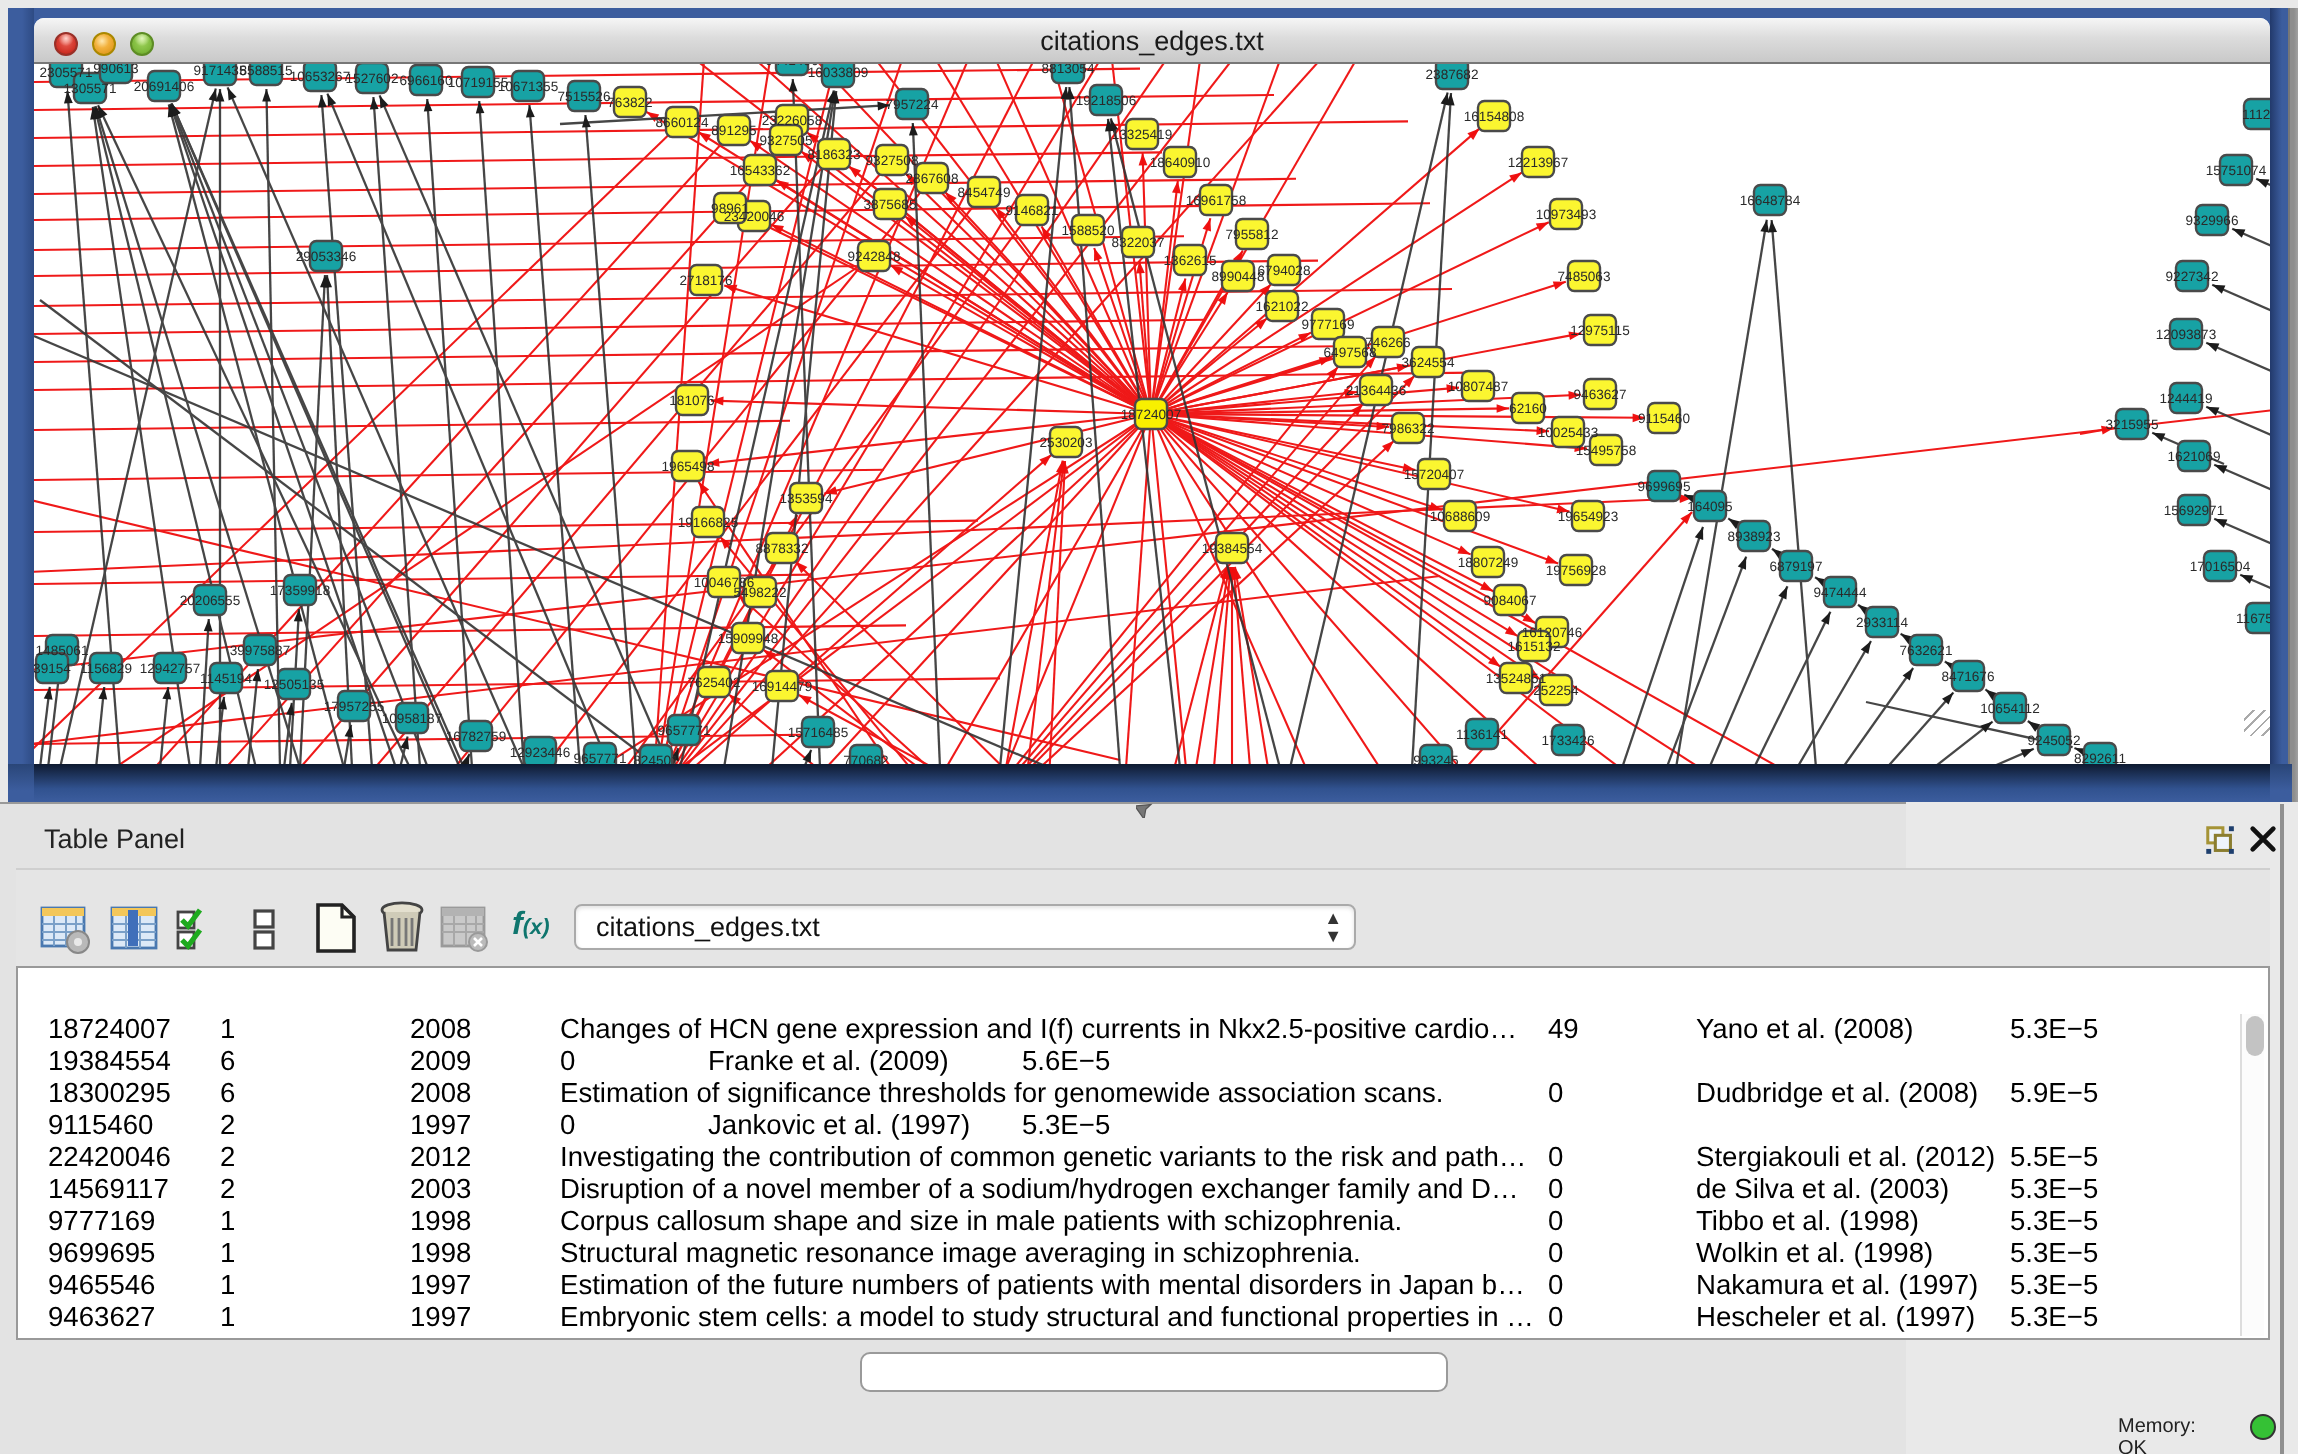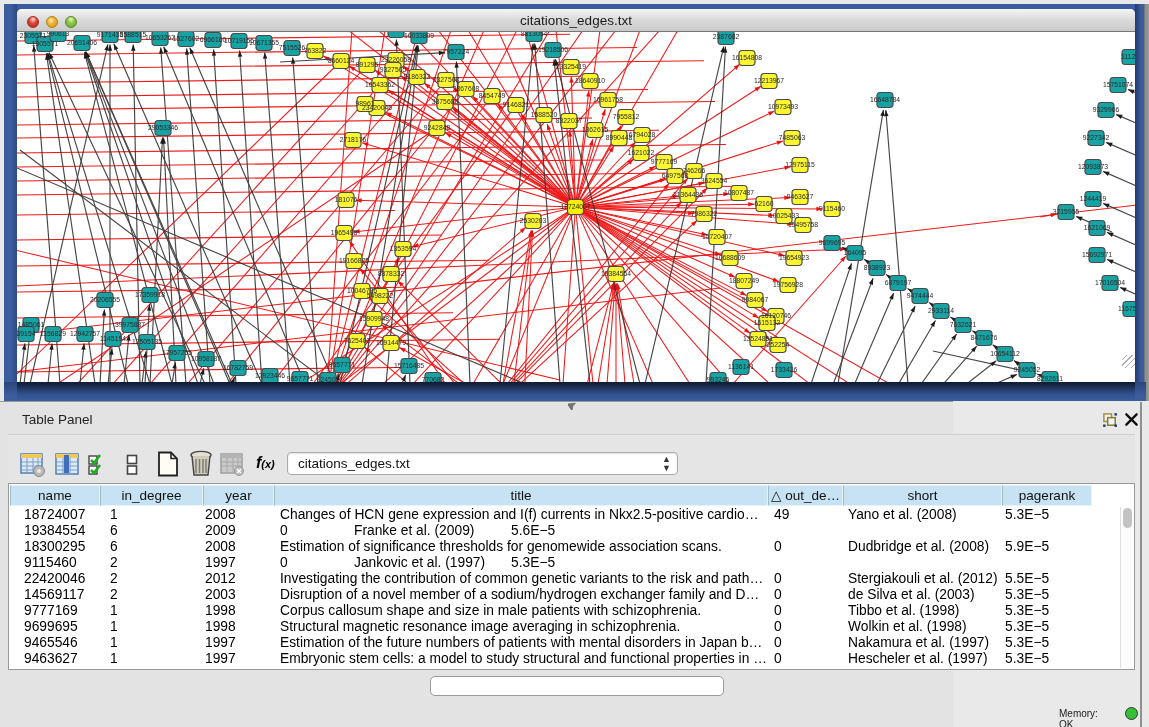--- a/index.html
+++ b/index.html
@@ -797,34 +797,24 @@
       <path d="M4 6 L6 25 H20 L22 6" fill="#cfcbb8" stroke="#444" stroke-width="1.4"></path>
       <path d="M8 9 V23 M11.5 9 V23 M15 9 V23 M18 9 V23" stroke="#777" stroke-width="1.4"></path>
     </svg>
     <svg style="position:absolute;left:212px;top:17px" width="26" height="26" viewBox="0 0 26 26">
       <rect x="1" y="2" width="21" height="19" fill="#c9c9c9" stroke="#9a9a9a" stroke-width="1.4"></rect>
       <rect x="1" y="2" width="21" height="4" fill="#b3b3b3"></rect>
       <path d="M1 10 H22 M1 14 H22 M7 6 V21 M13 6 V21 M18 6 V21" stroke="#a8a8a8" stroke-width="1"></path>
       <circle cx="19" cy="19" r="4.5" fill="#bbb" stroke="#999"></circle>
         <path d="M17 17 L21 21 M21 17 L17 21" stroke="#fff" stroke-width="1.3"></path>
     </svg>
-    <div style="position:absolute;left:248px;top:19px;font-size:16px;font-style:italic;font-weight:bold;color:#000000;">f<span style="font-size:11px;">(x)</span></div>
+    <div style="position:absolute;left:248px;top:19px;font-size:16px;font-style:italic;font-weight:bold;color:#0f766e;">f<span style="font-size:11px;">(x)</span></div>
     <div id="combo">citations_edges.txt<div class="ar">▲<br>▼</div></div>
   </div>
   <div id="tablebox">
-    <div id="thead">
-      <div style="width:90px">name</div>
-        <div style="width:103px">in_degree</div>
-      <div style="width:71px">year</div>
-        <div style="width:494px">title</div>
-      <div style="width:75px">△ out_de…</div>
-        <div style="width:159px">short</div>
-      <div style="width:90px">pagerank</div>
-        <div style="width:18px;background:#fff;border-color:#fff"></div>
-    </div>
     <div id="tbody">
         <div class="tr">
           <div class="c0">18724007</div>
           <div class="c1">1</div>
           <div class="c2">2008</div>
           <div class="c3">Changes of HCN gene expression and I(f) currents in Nkx2.5‑positive cardiomyoc…</div>
           <div class="c4">49</div>
           <div class="c5">Yano et al. (2008)</div>
           <div class="c6">5.3E−5</div>
         </div>

